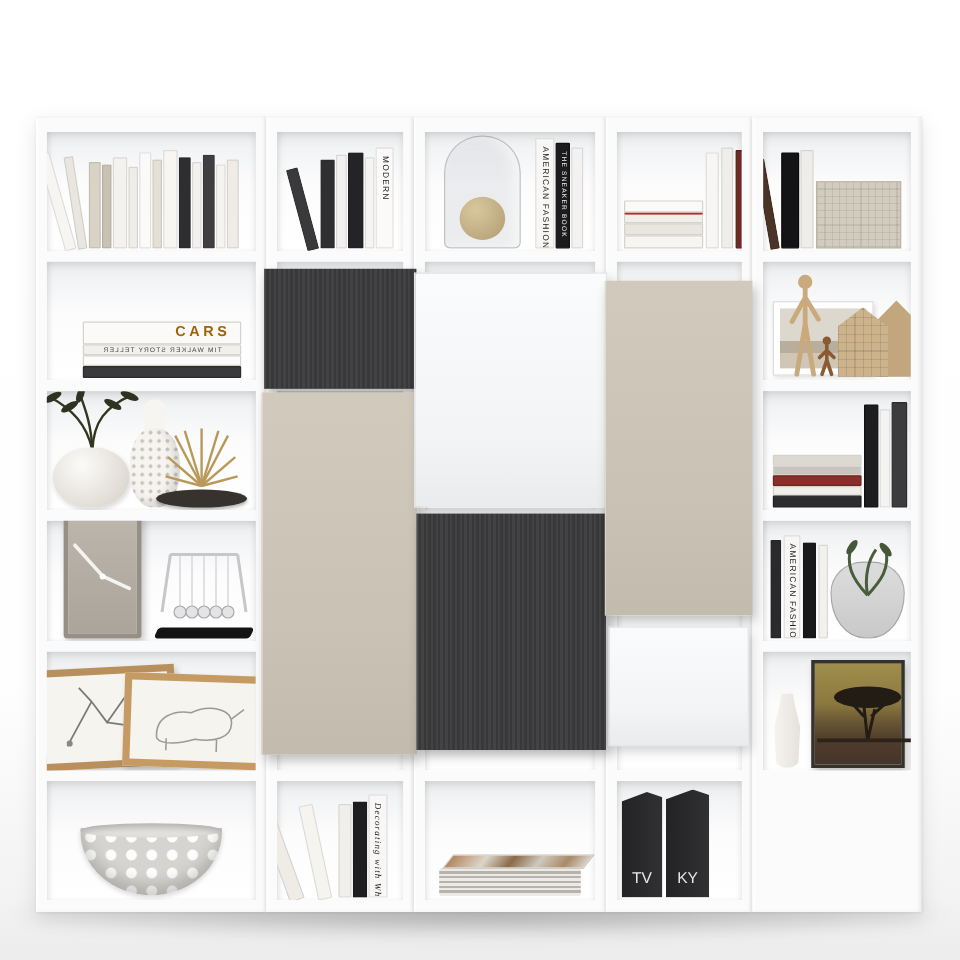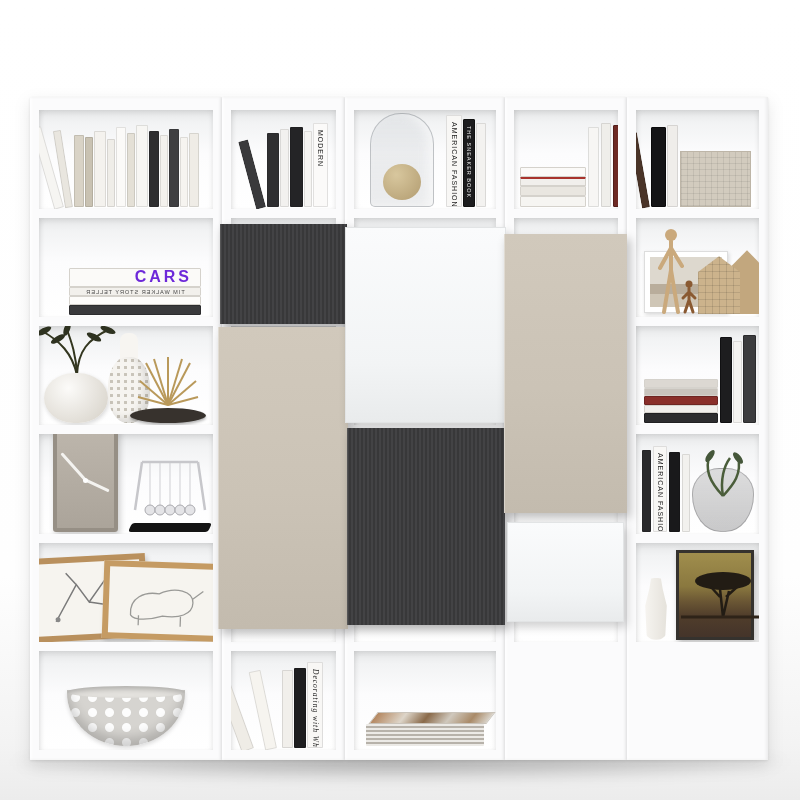--- a/index.html
+++ b/index.html
@@ -29,22 +29,22 @@
            border:1px solid #e2e4e5;box-sizing:border-box;
            box-shadow:3px 5px 9px rgba(0,0,0,0.18);}
   
   .bk{box-sizing:border-box;border:1px solid rgba(0,0,0,0.10);border-radius:1px;flex:0 0 auto;}
   .lean{transform-origin:bottom right;}
   .spine{display:flex;align-items:flex-start;justify-content:center;overflow:hidden;}
   .vtext{writing-mode:vertical-rl;font-size:7px;letter-spacing:1px;color:#222;padding-top:6px;white-space:nowrap;}
   .vtext.inv{color:#eee;font-size:5.5px;}
   .hstack{display:flex;flex-direction:column;align-items:stretch;flex:0 0 auto;}
   .hb{box-sizing:border-box;border:1px solid #d5d2cc;background:#fbfaf8;border-radius:1px;}
-  .cars-top{display:flex;align-items:flex-end;justify-content:flex-end;padding-right:8px;
-            font-weight:bold;font-size:16px;letter-spacing:3px;color:#6d28d9;}
+  .cars-top{display:flex;align-items:flex-start;justify-content:flex-end;padding-right:8px;
+            font-weight:bold;font-size:12px;letter-spacing:3px;color:#a16207;}
   .mirror{transform:scaleX(-1);display:block;text-align:center;font-size:5.5px;letter-spacing:1px;color:#444;line-height:8px;}
   
   .bowl-perf{width:118px;height:56px;background:#d6d4d0;border-radius:0 0 60px 60px/0 0 54px 54px;
      background-image:radial-gradient(circle 4.5px,#fdfdfd 4px,transparent 5px);background-size:17px 15px;
      box-shadow:inset 0 -8px 12px rgba(0,0,0,0.18),0 2px 4px rgba(0,0,0,0.15);position:relative;}
   .bowl-perf::before{content:"";position:absolute;left:0;top:-4px;width:100%;height:12px;border-radius:50%;
      background:#e3e1dd;box-shadow:inset 0 3px 5px rgba(0,0,0,0.22);}
   .clock{position:relative;width:95px;height:95px;background:linear-gradient(180deg,#bcb5ab,#aba49a);
      border:4px solid #968f85;border-radius:3px;box-shadow:2px 3px 6px rgba(0,0,0,0.2);}
   .hand{position:absolute;left:50%;top:50%;width:3px;background:#f4f3f0;transform-origin:50% 100%;border-radius:2px;}
@@ -276,20 +276,28 @@
           <div class="hb" style="height:11px;background:#f6f5f2;"></div>
         </div>
         <span class="bk" style="width:11px;height:80px;background:#f7f6f4;"></span>
         <span class="bk" style="width:10px;height:84px;background:#efeeea;"></span>
         <span class="bk" style="width:7px;height:82px;background:#6e2a24;border-color:#521f1b;"></span>
       </div>
       <div class="cell"></div>
       <div class="cell"></div>
       <div class="cell"></div>
       <div class="cell"></div>
+      <div class="cell" style="justify-content:flex-start;gap:3px;padding-left:4px;">
+        <div class="binder" style="width:34px;height:88px;font-size:13px;">
+          <span>TV</span>
+        </div>
+        <div class="binder" style="width:36px;height:90px;font-size:13px;">
+          <span>KY</span>
+        </div>
+      </div>
     </div>
 
     <div class="col c5">
       <div class="cell" style="justify-content:space-between;padding:0 8px 2px 6px;">
         <div style="display:flex;align-items:flex-end;gap:1px;">
           <span class="bk lean" style="width:8px;height:76px;background:#4a3428;transform:rotate(-10deg);"></span>
           <span class="bk" style="width:15px;height:80px;background:#141416;border-color:#0a0a0b;"></span>
           <span class="bk" style="width:11px;height:82px;background:#efedea;"></span>
         </div>
         <div class="wovenbox"></div>

